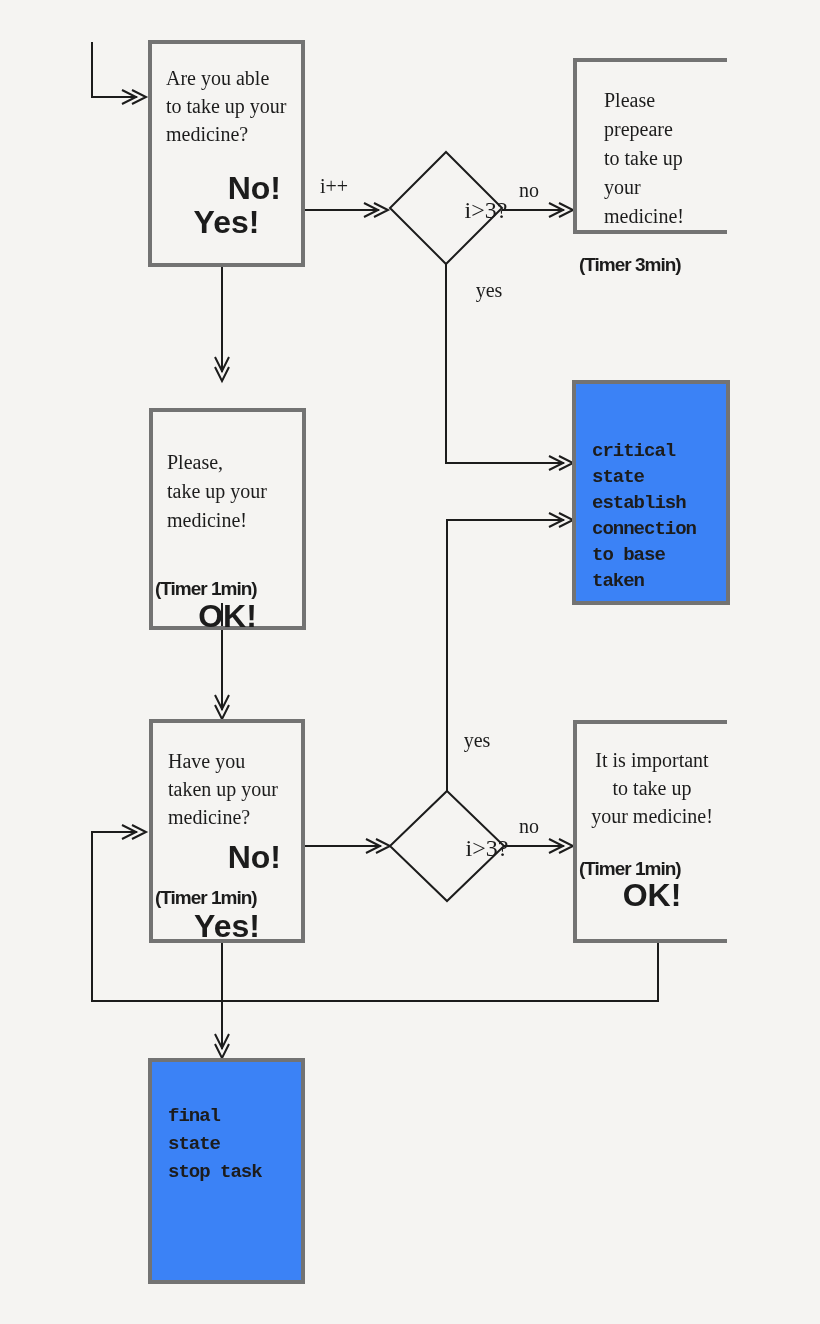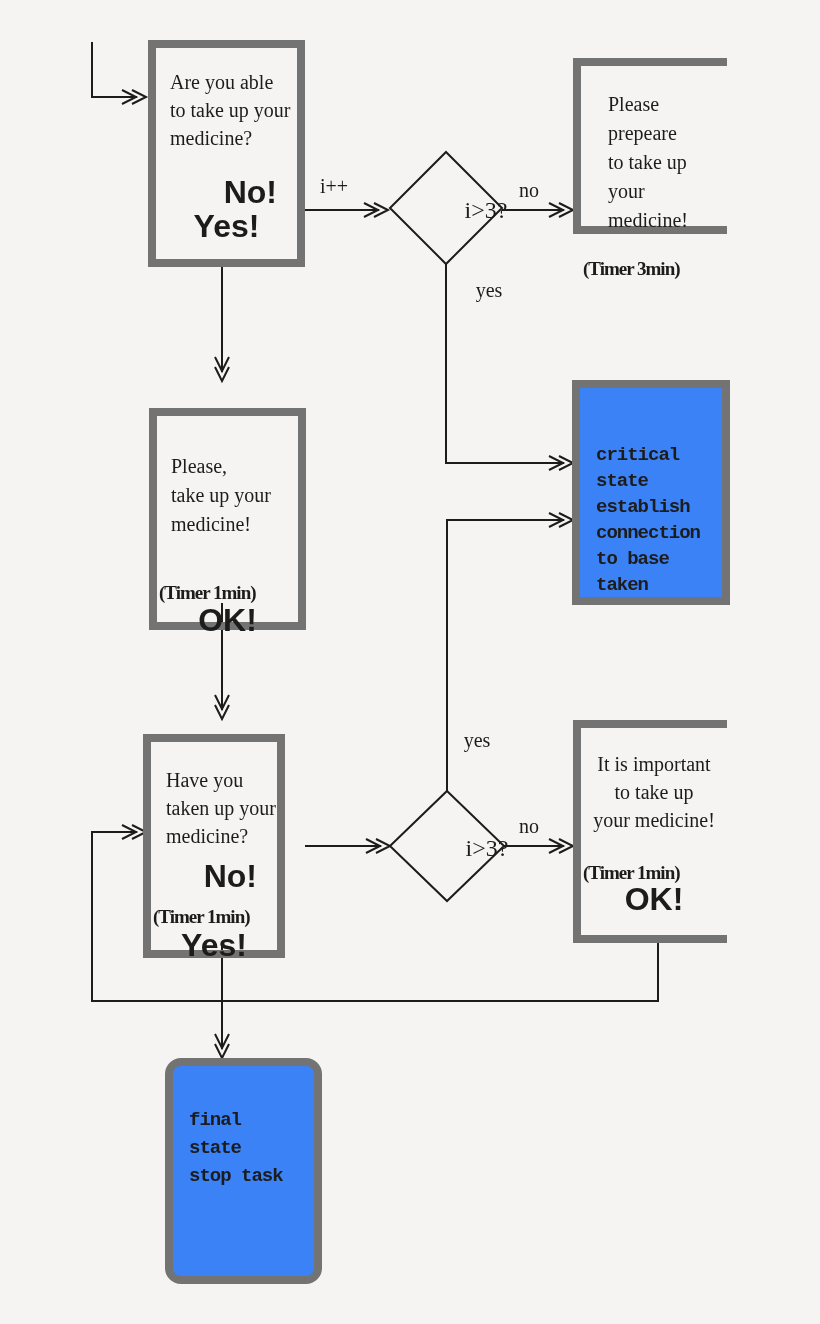--- a/index.html
+++ b/index.html
@@ -8,28 +8,28 @@
     width:820px;height:1324px;
     background:#f5f4f2;
     overflow:hidden;
     font-family:"Liberation Serif","DejaVu Serif",serif;
     color:#1c1c1c;
   }
   svg.wires{position:absolute;left:0;top:0;width:820px;height:1324px;}
   .wire{stroke:#1c1c1c;stroke-width:2;fill:none;}
   .dshape{stroke:#1c1c1c;stroke-width:2;fill:#f5f4f2;}
 
-  .node{position:absolute;box-sizing:border-box;border:8px solid #737373;background:transparent;}
+  .node{position:absolute;box-sizing:border-box;border:4px solid #737373;background:transparent;}
   .node.openright{border-right:none;}
   .node.gray{background:#3b82f6;}
 
   .serifblock{font-family:"Liberation Serif","DejaVu Serif",serif;font-size:20px;line-height:28px;}
   .serifblock .tline{white-space:nowrap;}
   .monoblock{font-family:"Liberation Mono","DejaVu Sans Mono",monospace;font-weight:bold;font-size:19px;line-height:26px;letter-spacing:-1px;}
-  .timer{font-family:Liberation Serif, serif;font-weight:bold;font-size:19px;line-height:22px;letter-spacing:-1px;white-space:nowrap;}
+  .timer{font-family:Liberation Sans, sans-serif;font-weight:bold;font-size:19px;line-height:22px;letter-spacing:-1px;white-space:nowrap;}
   .answer{font-family:"Liberation Sans",sans-serif;font-weight:bold;font-size:32px;line-height:28px;}
 
   .edge-label{position:absolute;transform:translate(-50%,-50%);font-size:20px;white-space:nowrap;}
   .diamond-label{position:absolute;transform:translate(-50%,-50%);font-size:24px;white-space:nowrap;margin-left:40px;}
 
   
   .n-ask{left:148px;top:40px;width:157px;height:227px;}
   .n-ask .serifblock{margin:20px 0 0 14px;}
   .n-ask .ans-no{text-align:right;margin:26px 20px 0 0;}
   .n-ask .ans-yes{text-align:center;margin-top:6px;}
@@ -43,34 +43,34 @@
   .n-critical{left:572px;top:380px;width:158px;height:225px;}
   .n-critical .monoblock{margin:54px 0 0 16px;}
 
   
   .n-please{left:149px;top:381px;width:157px;height:222px;margin-top:27px;}
   .n-please .serifblock{margin:36px 0 0 14px;line-height:29px;}
   .n-please .timer{margin:43px 0 0 2px;}
   .n-please .ans-ok{text-align:center;margin-top:2px;}
 
   
-  .n-taken{left:143px;top:719px;width:142px;height:224px;margin-top:15px;}
+  .n-taken{left:149px;top:719px;width:156px;height:224px;}
   .n-taken .serifblock{margin:24px 0 0 15px;}
   .n-taken .ans-no{text-align:right;margin:12px 20px 0 0;}
   .n-taken .timer{margin:16px 0 0 2px;}
   .n-taken .ans-yes{text-align:center;margin-top:3px;}
 
   
   .n-important{left:573px;top:720px;width:154px;height:223px;}
   .n-important .serifblock{margin:22px 0 0 0;text-align:center;}
   .n-important .timer{margin:28px 0 0 2px;}
   .n-important .ans-ok{text-align:center;margin-top:1px;}
 
   
-  .n-final{left:165px;top:1058px;width:157px;height:226px;border-radius:16px;}
+  .n-final{left:148px;top:1058px;width:157px;height:226px;}
   .n-final .monoblock{margin:40px 0 0 16px;line-height:28px;}
 </style>
 </head>
 <body>
 
 <div class="stage">
 
   <svg class="wires" viewBox="0 0 820 1324">
 
     <g>

